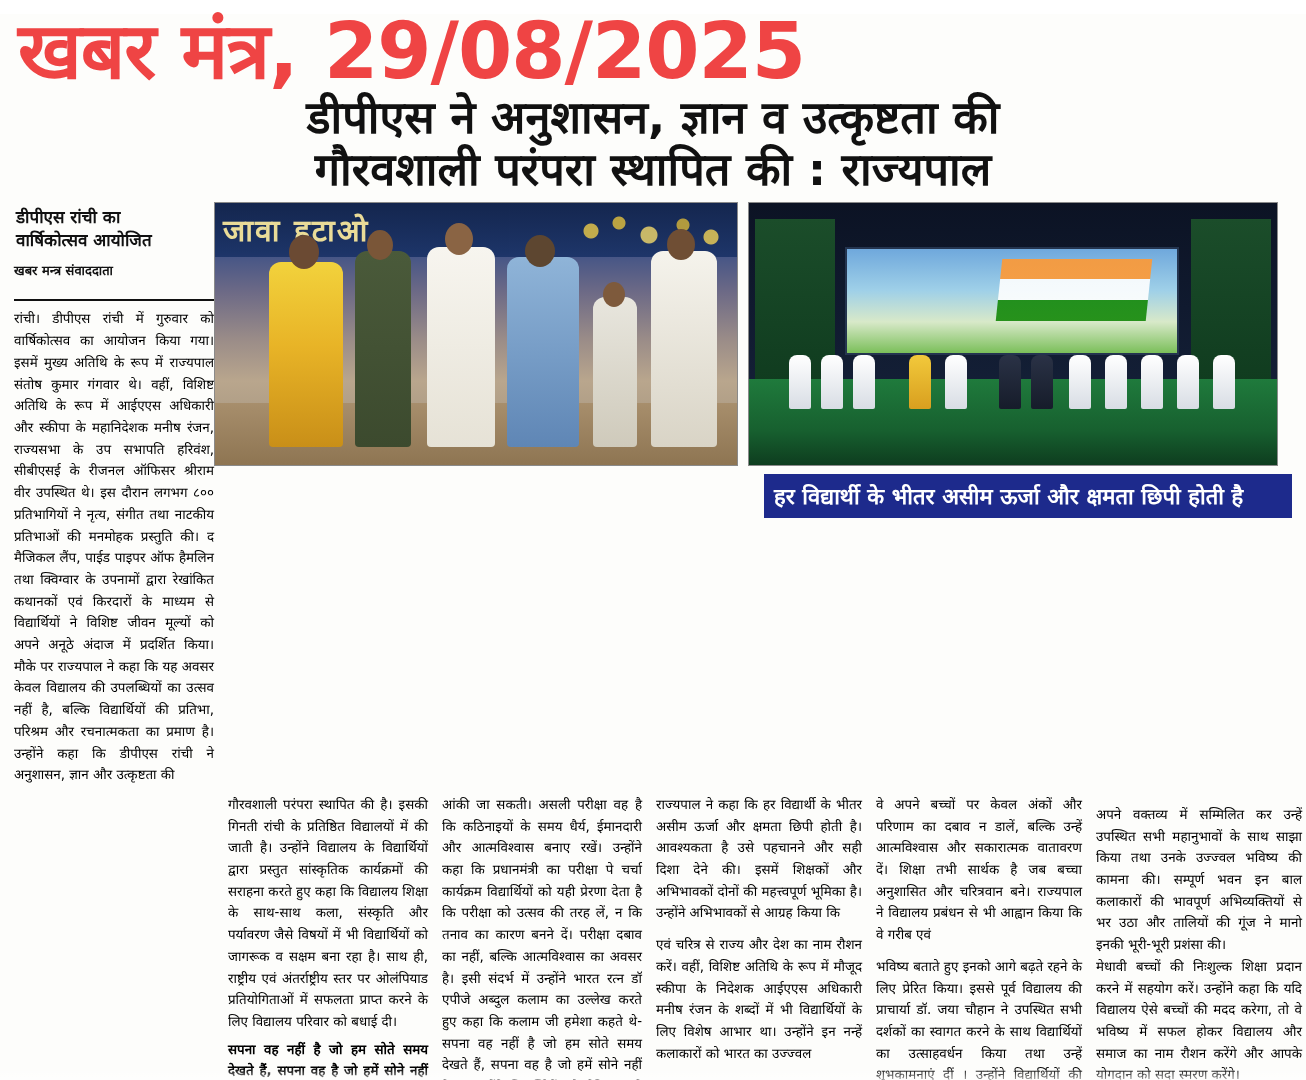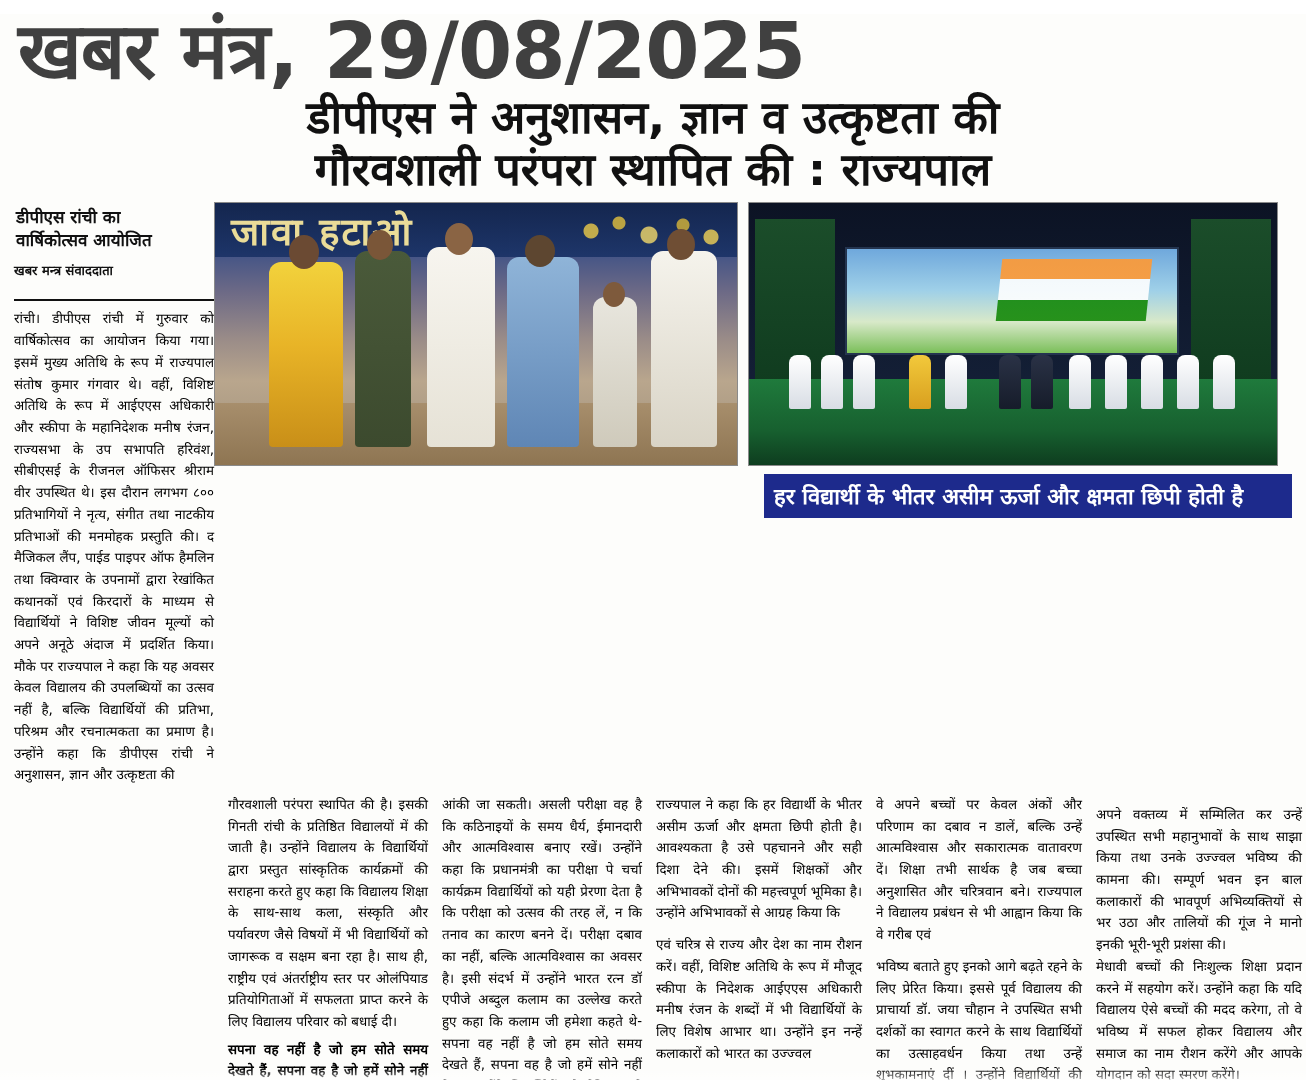--- a/index.html
+++ b/index.html
@@ -25,21 +25,21 @@
   }
 
   
   .masthead {
     font-family: "DejaVu Sans", sans-serif;
     font-weight: bold;
     font-size: 78px;
     line-height: 0.95;
     letter-spacing: -1px;
     margin: 14px 0 4px 4px;
-    color: #404040;
+    color: #ef4444;
     white-space: nowrap;
   }
 
   
   .headline {
     font-family: "DejaVu Sans", sans-serif;
     font-weight: bold;
     font-size: 45px;
     line-height: 1.15;
     text-align: center;
@@ -110,23 +110,23 @@
     position: absolute; inset: 0;
     background:
       linear-gradient(180deg,#2c3d6b 0%, #3a4f86 16%, #6d6a86 34%, #9a8c88 52%, #b9a68d 68%, #9d8e78 100%);
   }
   .p1-banner {
     position: absolute; top: 0; left: 0; right: 0; height: 54px;
     background: linear-gradient(180deg,#13254d,#1c3468);
     color: #f4e49a;
     font-family: "DejaVu Sans", sans-serif;
     font-weight: bold;
-    font-size: 38px;
+    font-size: 30px;
     letter-spacing: 2px;
-    display: flex; align-items: center; padding-left: 16px;
+    display: flex; align-items: center; padding-left: 8px;
     opacity: .95;
   }
   .p1-floral {
     position: absolute; top: 6px; right: 8px; width: 150px; height: 46px;
     background:
       radial-gradient(circle at 12px 22px, #e0c24a 0 7px, transparent 8px),
       radial-gradient(circle at 40px 14px, #d8b93f 0 6px, transparent 7px),
       radial-gradient(circle at 70px 26px, #e7d06a 0 8px, transparent 9px),
       radial-gradient(circle at 104px 16px, #cdae3a 0 6px, transparent 7px),
       radial-gradient(circle at 132px 28px, #e5c957 0 7px, transparent 8px);

